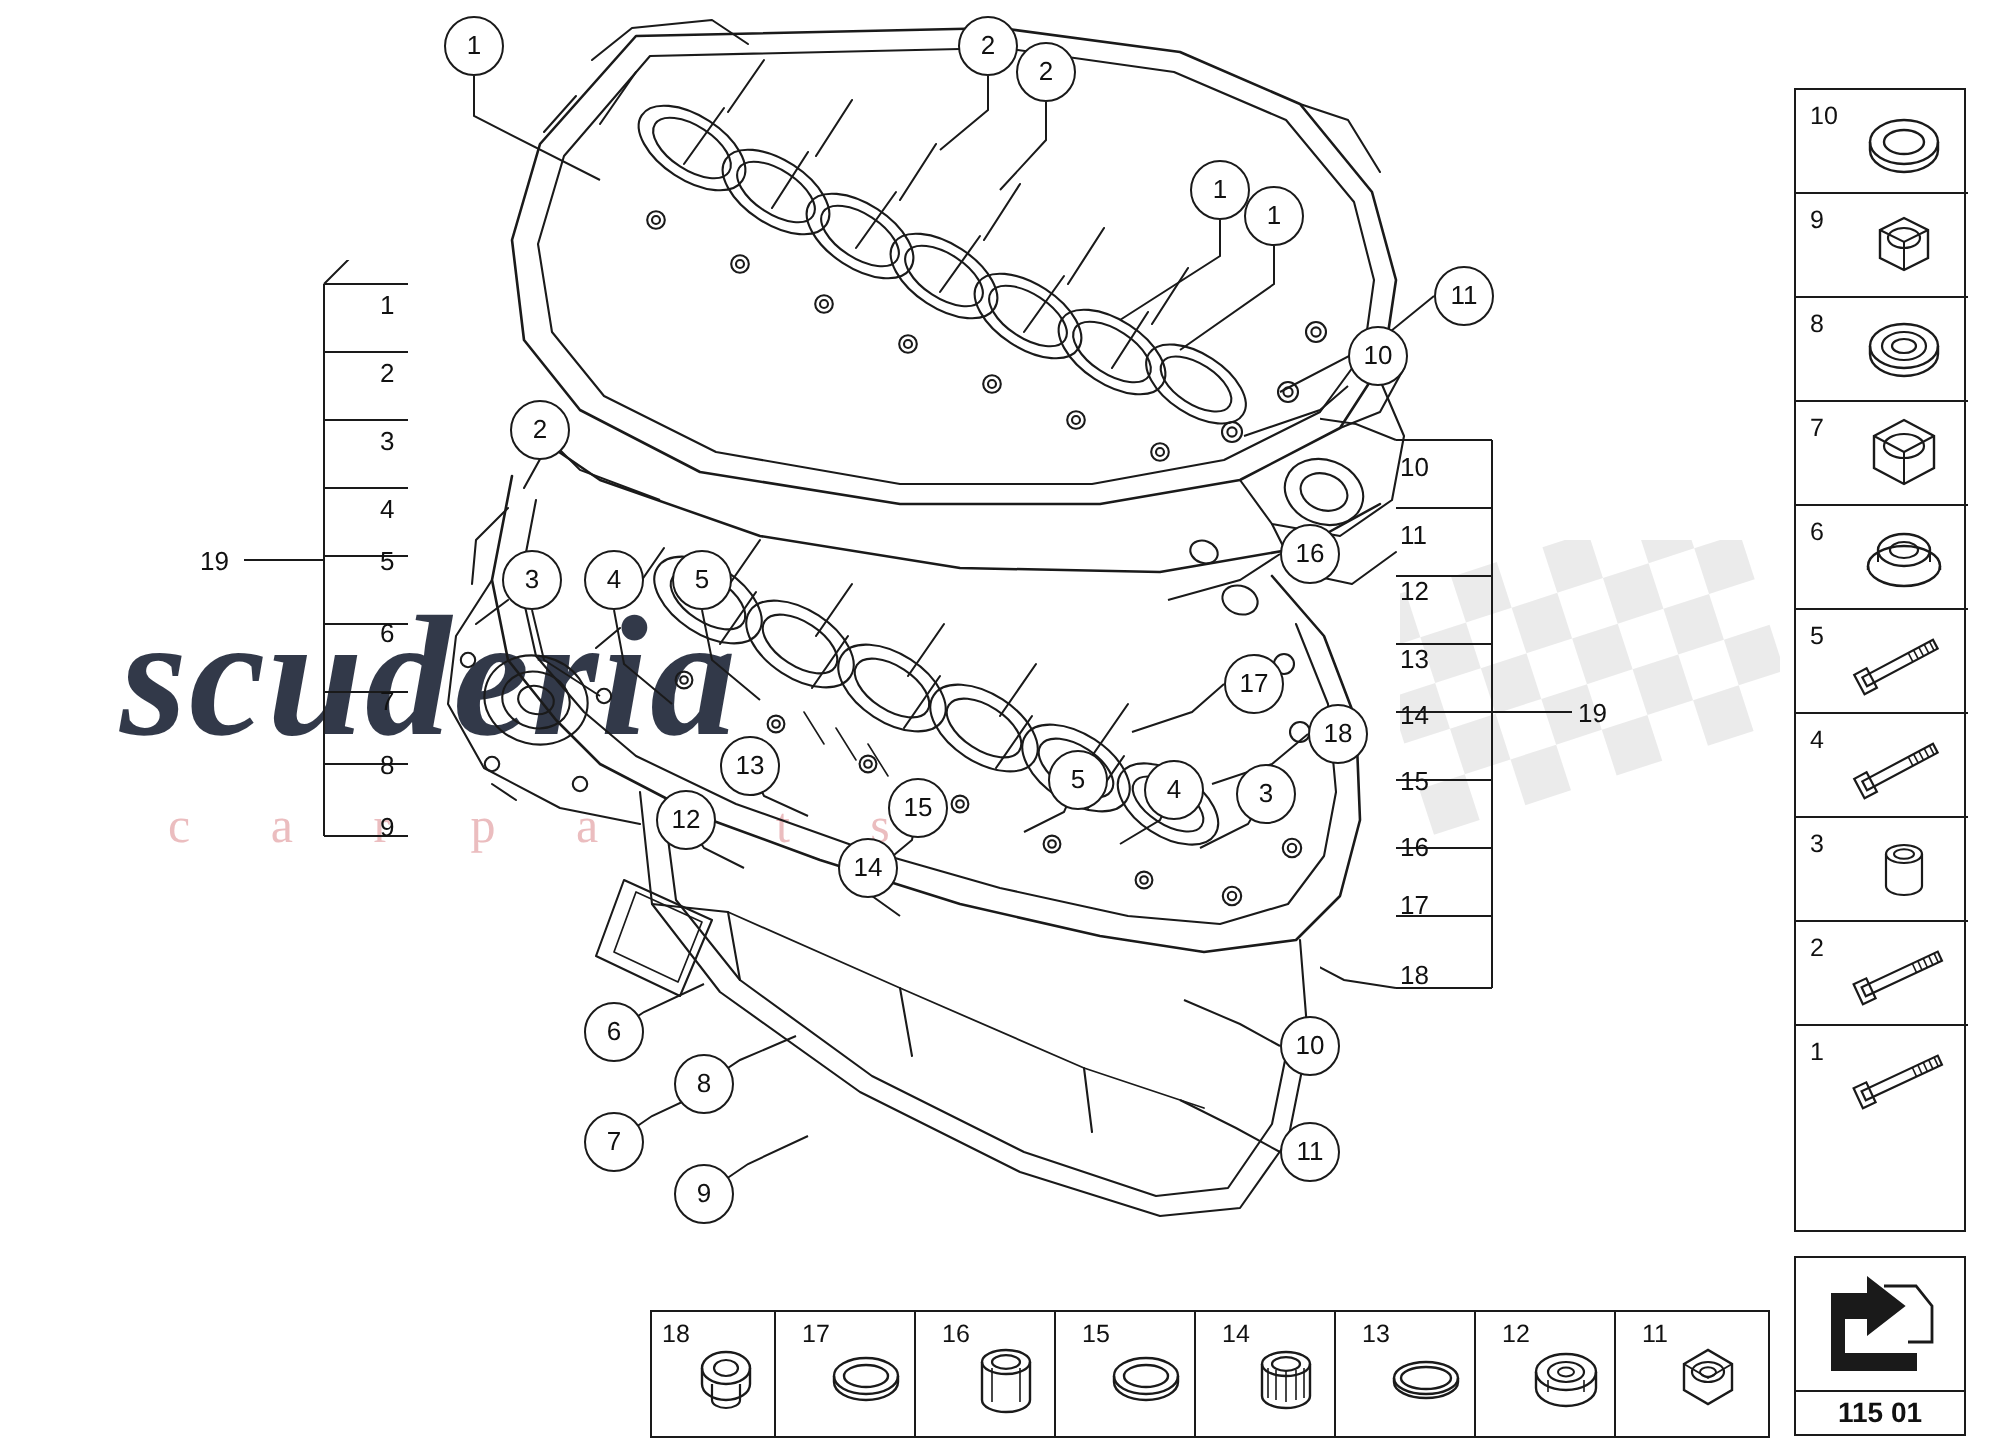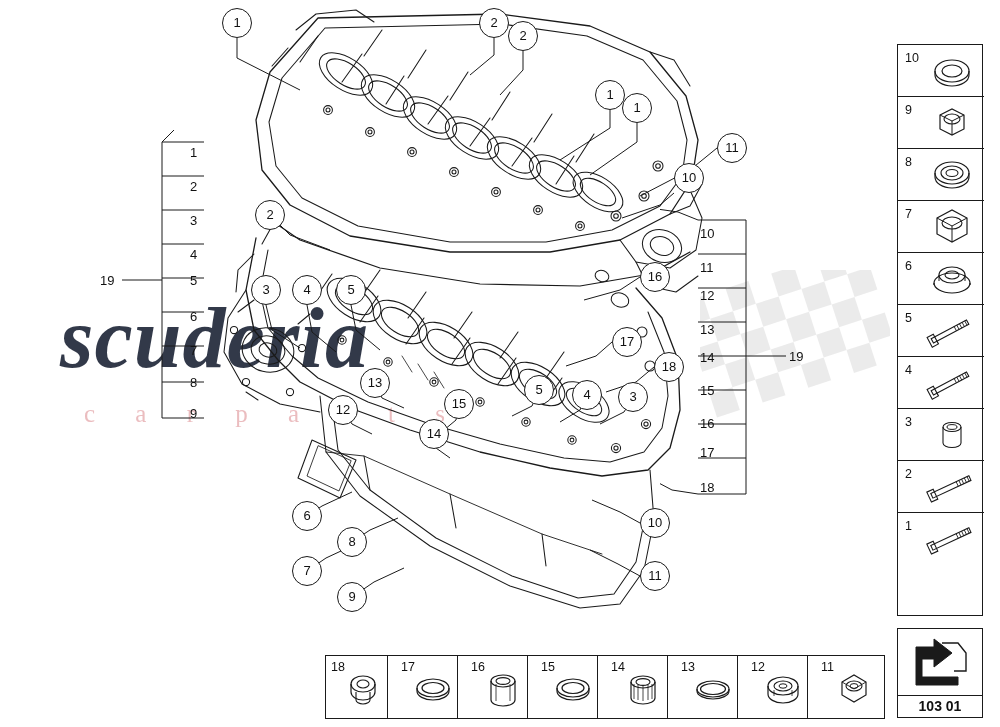--- a/index.html
+++ b/index.html
@@ -588,16 +588,16 @@
       </svg>
     </div>
 
   </div>
 
   <div class="codebox">
     <svg style="position:absolute;left:14px;top:8px;" width="58" height="52" viewBox="0 0 58 52">
       <path d="M4 30 L4 10 L22 10 L22 2 L40 16 L22 30 L22 22 L10 22 L10 40 L46 40 L46 48 L4 48 Z" fill="#1a1a1a" stroke="#1a1a1a" stroke-width="1"></path>
       <path d="M30 6 L46 6 L54 16 L54 34 L42 34" fill="none" stroke="#1a1a1a" stroke-width="1.4"></path>
     </svg>
-    <div class="code-label">103 01</div>
+    <div class="code-label">115 01</div>
   </div>
 
 </div>
 
 </body></html>

